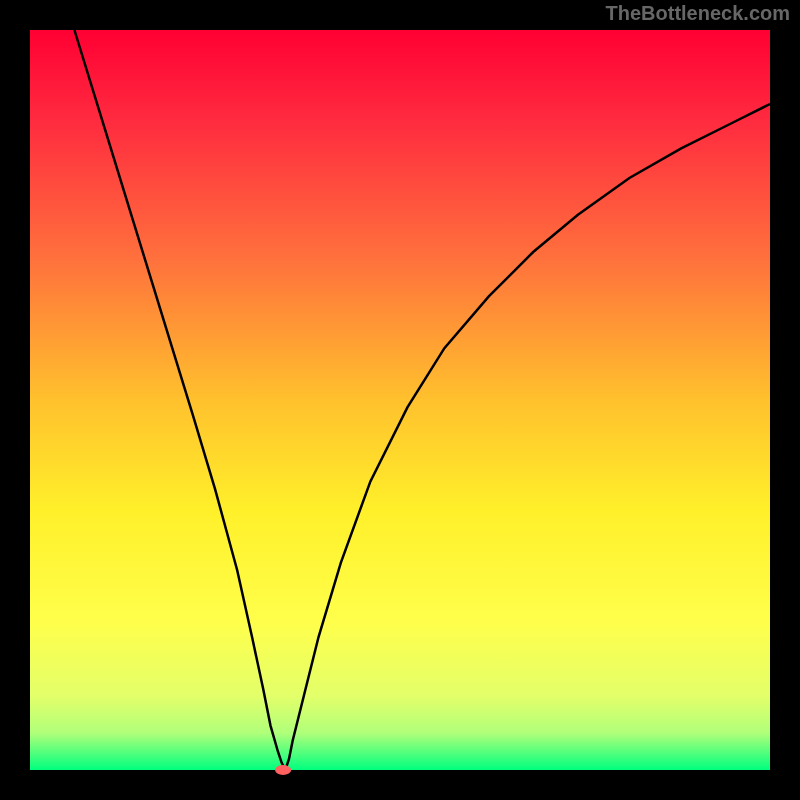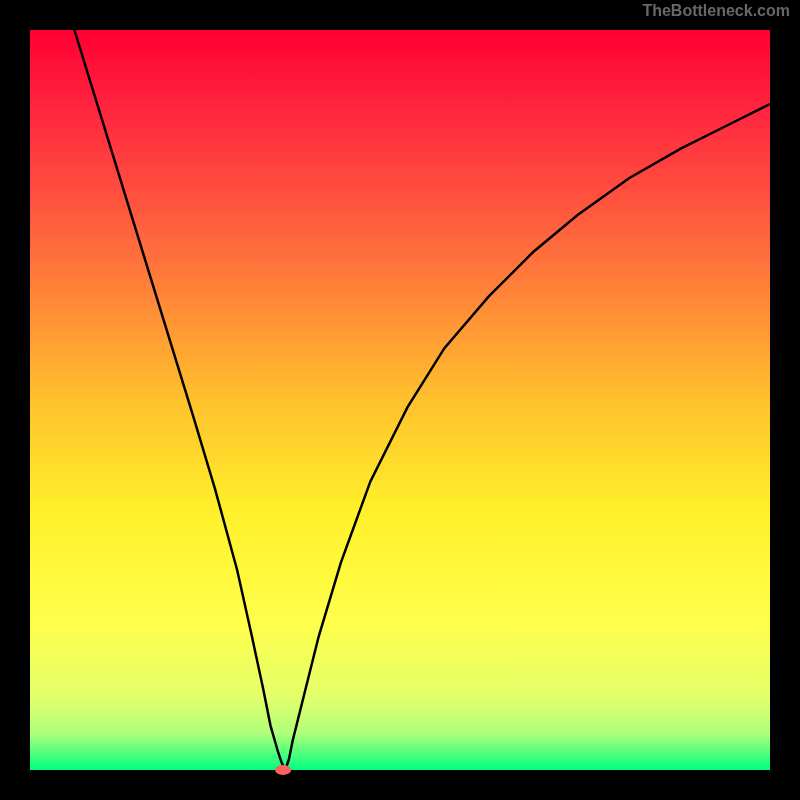--- a/index.html
+++ b/index.html
@@ -11,21 +11,21 @@
   .wrap {
     width: 800px;
     height: 800px;
     position: relative;
   }
   svg { display: block; }
   .watermark {
     position: absolute;
     top: 2px;
     right: 10px;
-    font-size: 16px;
+    font-size: 20px;
     font-weight: 600;
     color: #676768;
   }
 </style>
 </head>
 <body>
 
 <div class="wrap">
   <div class="watermark">TheBottleneck.com</div>
 

